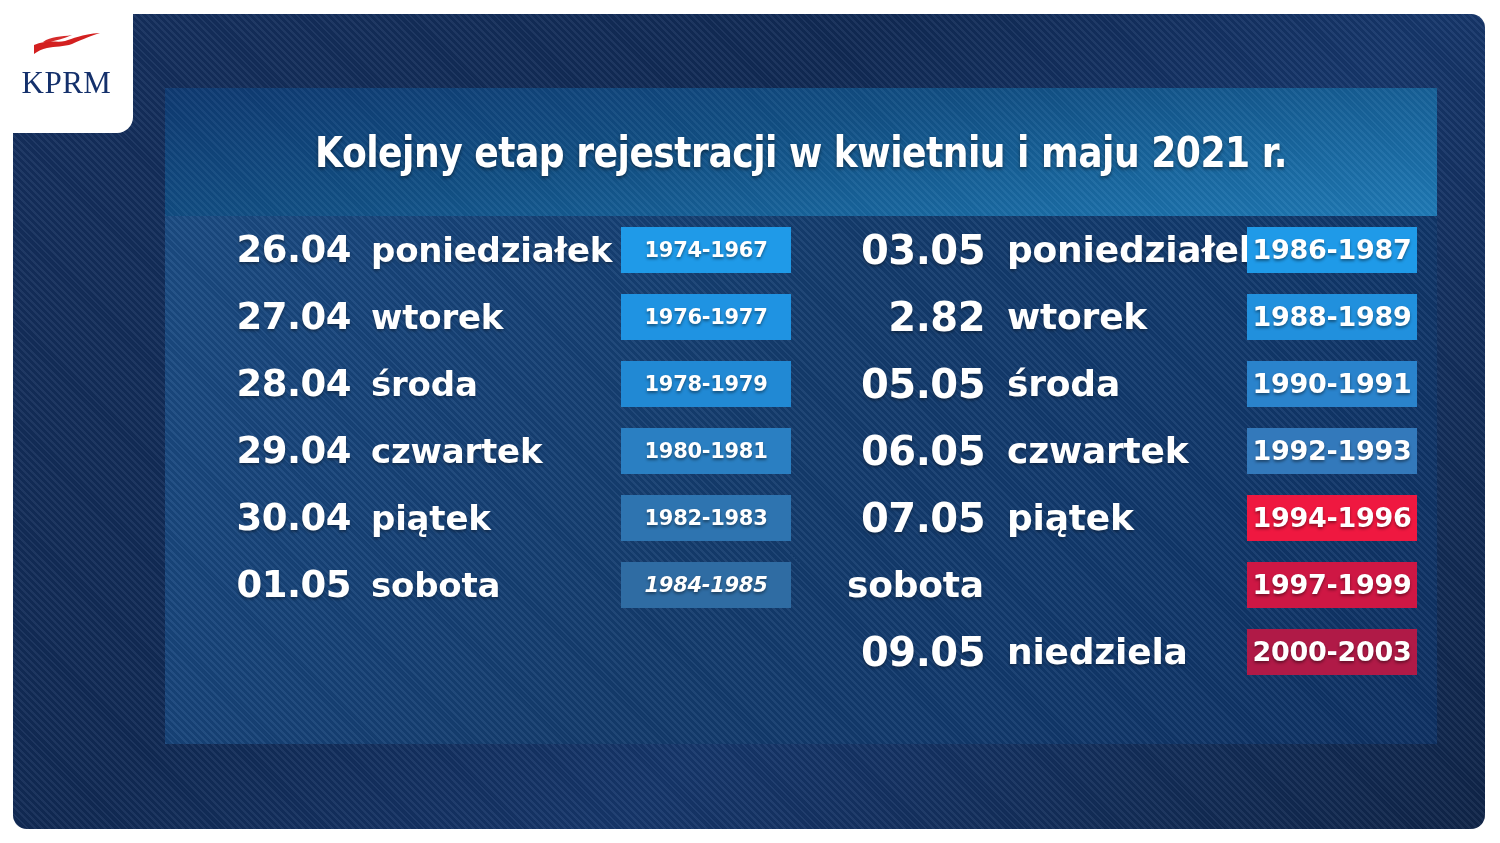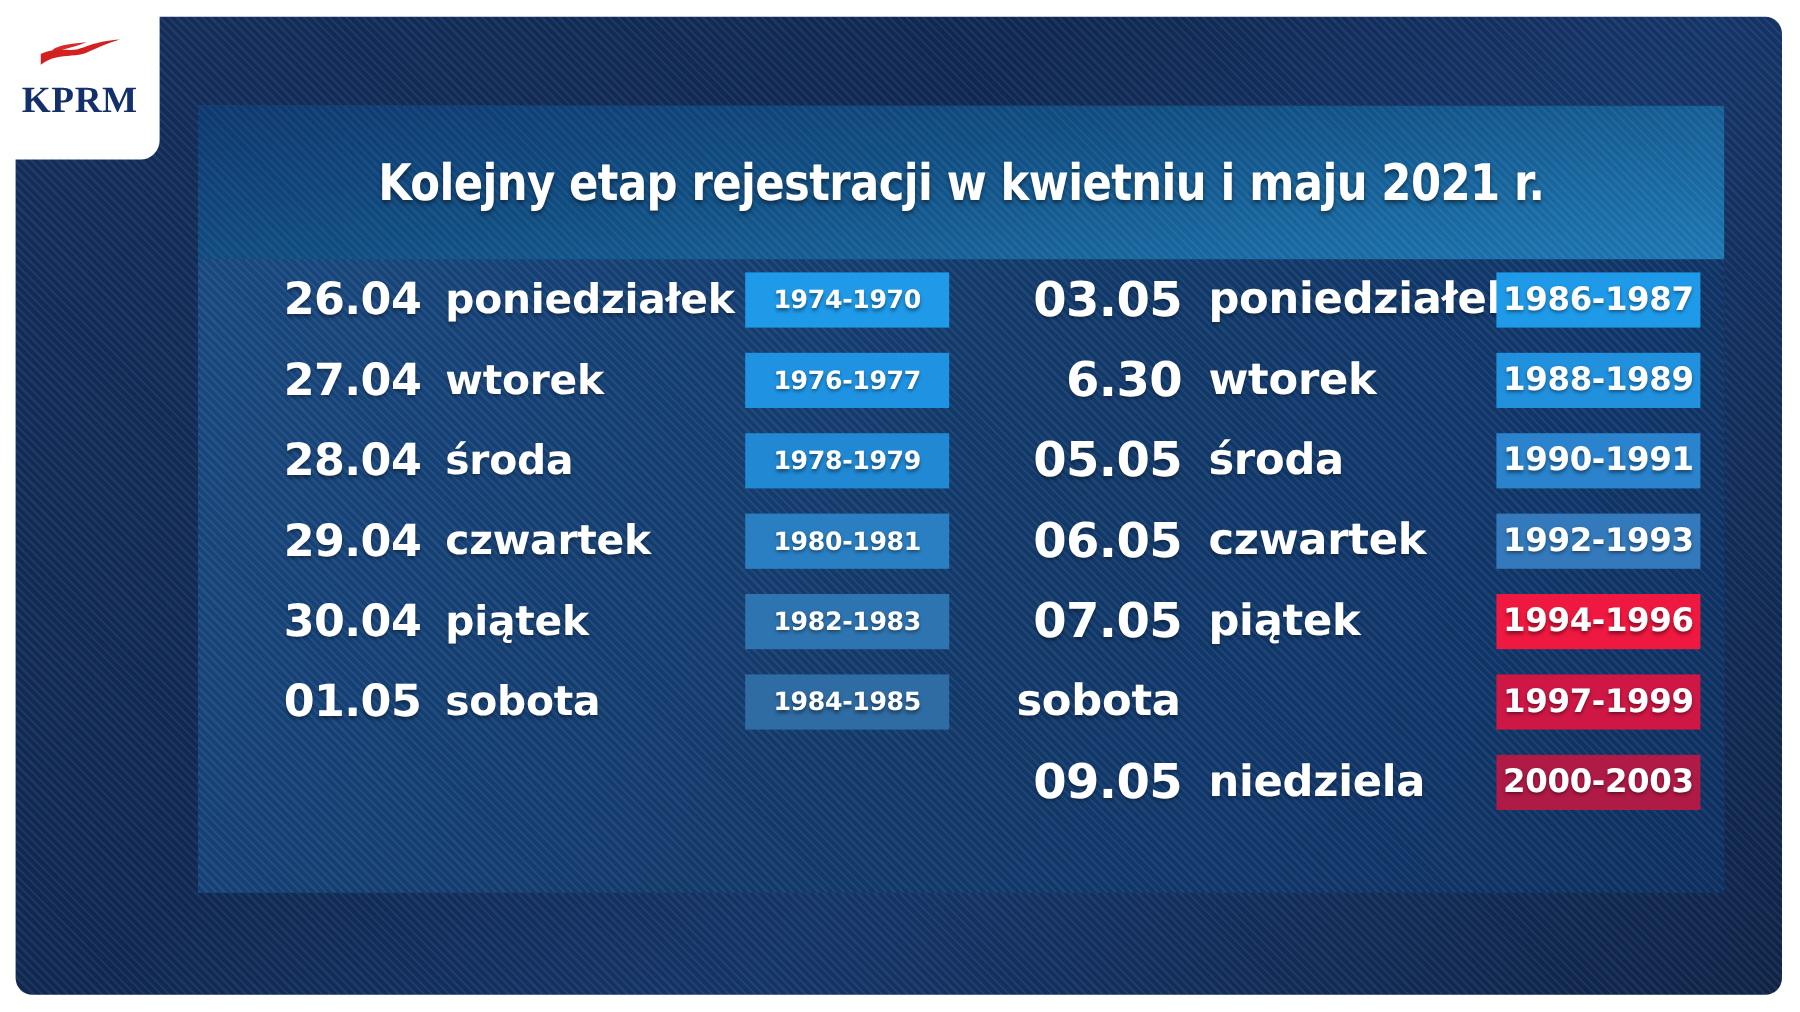--- a/index.html
+++ b/index.html
@@ -195,21 +195,21 @@
     flex-direction: column;
     align-items: center;
     justify-content: center;
   }
 
   .logo-mark { width: 72px; height: 30px; display: block; }
 
   .logo-word {
     color: #14306b;
     font-family: "Liberation Serif", serif;
-    font-weight: bold;
+    font-weight: normal;
     font-size: 31px;
     letter-spacing: 0.5px;
     margin-top: 3px;
   }
 </style>
 </head>
 <body>
 
 <div id="stage">
 
@@ -222,21 +222,21 @@
       <div class="title-band">
         <div class="hatch"></div>
         <div class="title-text">Kolejny etap rejestracji w kwietniu i maju 2021 r.</div>
       </div>
 
       <div class="columns">
         <div class="col col-left" id="col-left">
             <div class="row">
               <div class="date">26.04</div>
               <div class="dayname">poniedziałek</div>
-              <div class="badge" style="background: rgb(31, 154, 232);">1974-1970</div>
+              <div class="badge" style="background: rgb(31, 154, 232);">1974-1967</div>
             </div>
             <div class="row">
               <div class="date">27.04</div>
               <div class="dayname">wtorek</div>
               <div class="badge" style="background: rgb(31, 147, 226);">1976-1977</div>
             </div>
             <div class="row">
               <div class="date">28.04</div>
               <div class="dayname">środa</div>
               <div class="badge" style="background: rgb(33, 137, 212);">1978-1979</div>
@@ -247,31 +247,31 @@
               <div class="badge" style="background: rgb(42, 127, 194);">1980-1981</div>
             </div>
             <div class="row">
               <div class="date">30.04</div>
               <div class="dayname">piątek</div>
               <div class="badge" style="background: rgb(46, 116, 176);">1982-1983</div>
             </div>
             <div class="row">
               <div class="date">01.05</div>
               <div class="dayname">sobota</div>
-              <div class="badge" style="background: rgb(47, 108, 163);">1984-1985</div>
+              <div class="badge" style="background: rgb(47, 108, 163); font-style: italic;">1984-1985</div>
             </div>
           </div>
         <div class="col col-right" id="col-right">
             <div class="row">
               <div class="date">03.05</div>
               <div class="dayname">poniedziałek</div>
               <div class="badge" style="background: rgb(31, 154, 232);">1986-1987</div>
             </div>
             <div class="row">
-              <div class="date">6.30</div>
+              <div class="date">2.82</div>
               <div class="dayname">wtorek</div>
               <div class="badge" style="background: rgb(33, 144, 221);">1988-1989</div>
             </div>
             <div class="row">
               <div class="date">05.05</div>
               <div class="dayname">środa</div>
               <div class="badge" style="background: rgb(42, 131, 204); margin-left: 32px;">1990-1991</div>
             </div>
             <div class="row">
               <div class="date">06.05</div>

